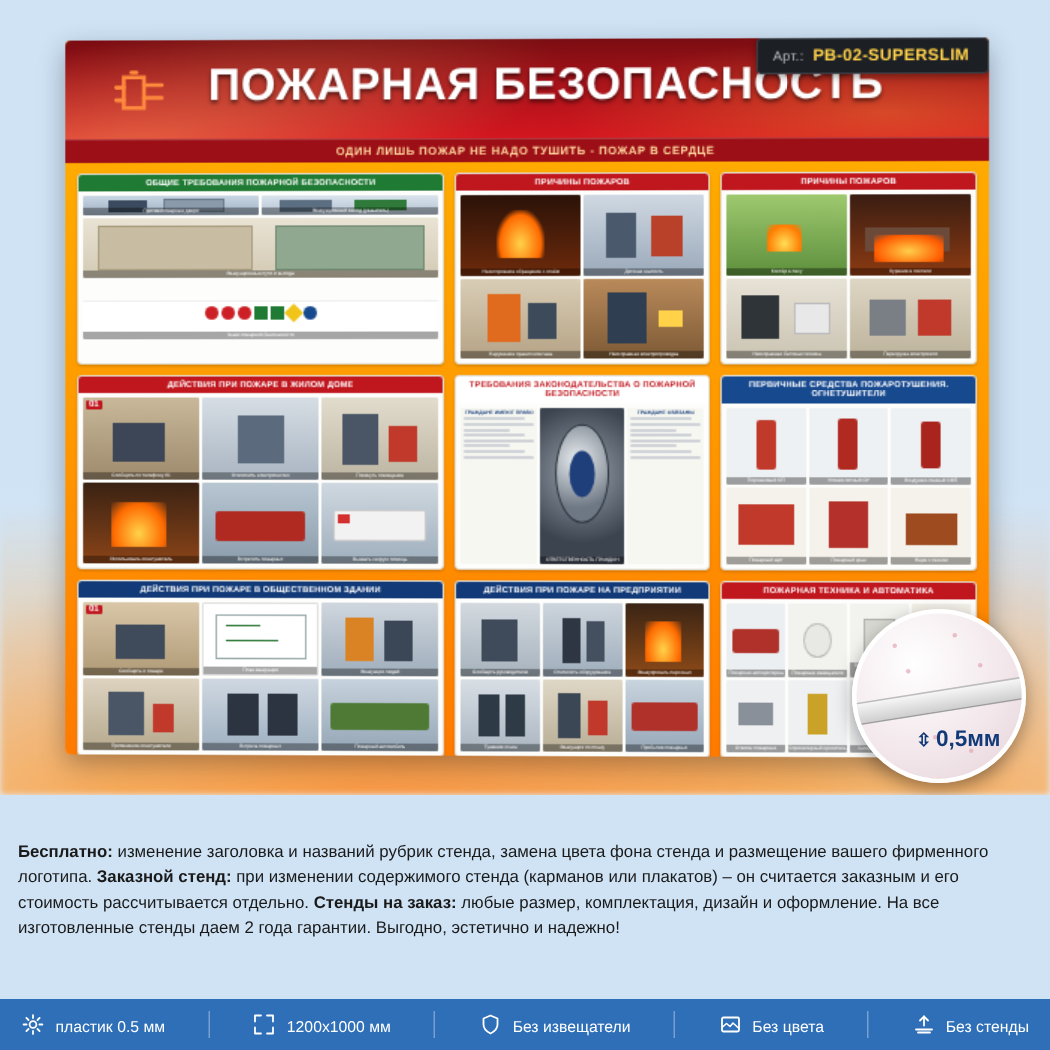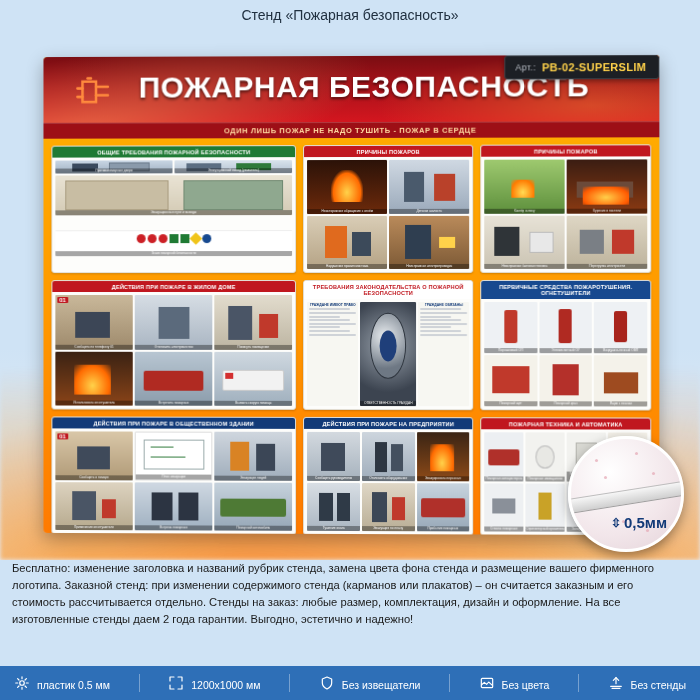--- a/index.html
+++ b/index.html
@@ -166,40 +166,39 @@
     display:flex; align-items:center; gap:3px;
   }
   .thick .mm .arrows { font-size:12px; }
 
   
   .desc {
     position:absolute; left:0; top:560px; width:700px;
     padding:0 12px; font-size:11.2px; line-height:17px; color:#1a1a1a;
     text-align:left;
   }
-  .desc b { font-weight:normal; }
+  .desc b { font-weight:bold; }
 
   
   .features {
     position:absolute; left:0; bottom:0; width:700px; height:34px;
     background:#2e6fb7;
     display:flex; align-items:center; justify-content:space-between;
     padding:0 14px;
     color:#fff; font-size:10.5px;
   }
   .feat { display:flex; align-items:flex-end; gap:7px; white-space:nowrap; }
   .feat svg { display:block; }
   .divider { width:1px; height:18px; background:rgba(255,255,255,.35); }
 </style>
 </head>
 <body>
 
 <div class="page">
 
-  <div class="top-title">Стенд «Пожарная безопасность»</div>
 
   <div class="stand-wrap">
     <div class="flame-bg"></div>
 
     <div class="stand">
 
       <div class="banner">
         <div class="swoosh"></div>
         <div class="swoosh2"></div>
 

